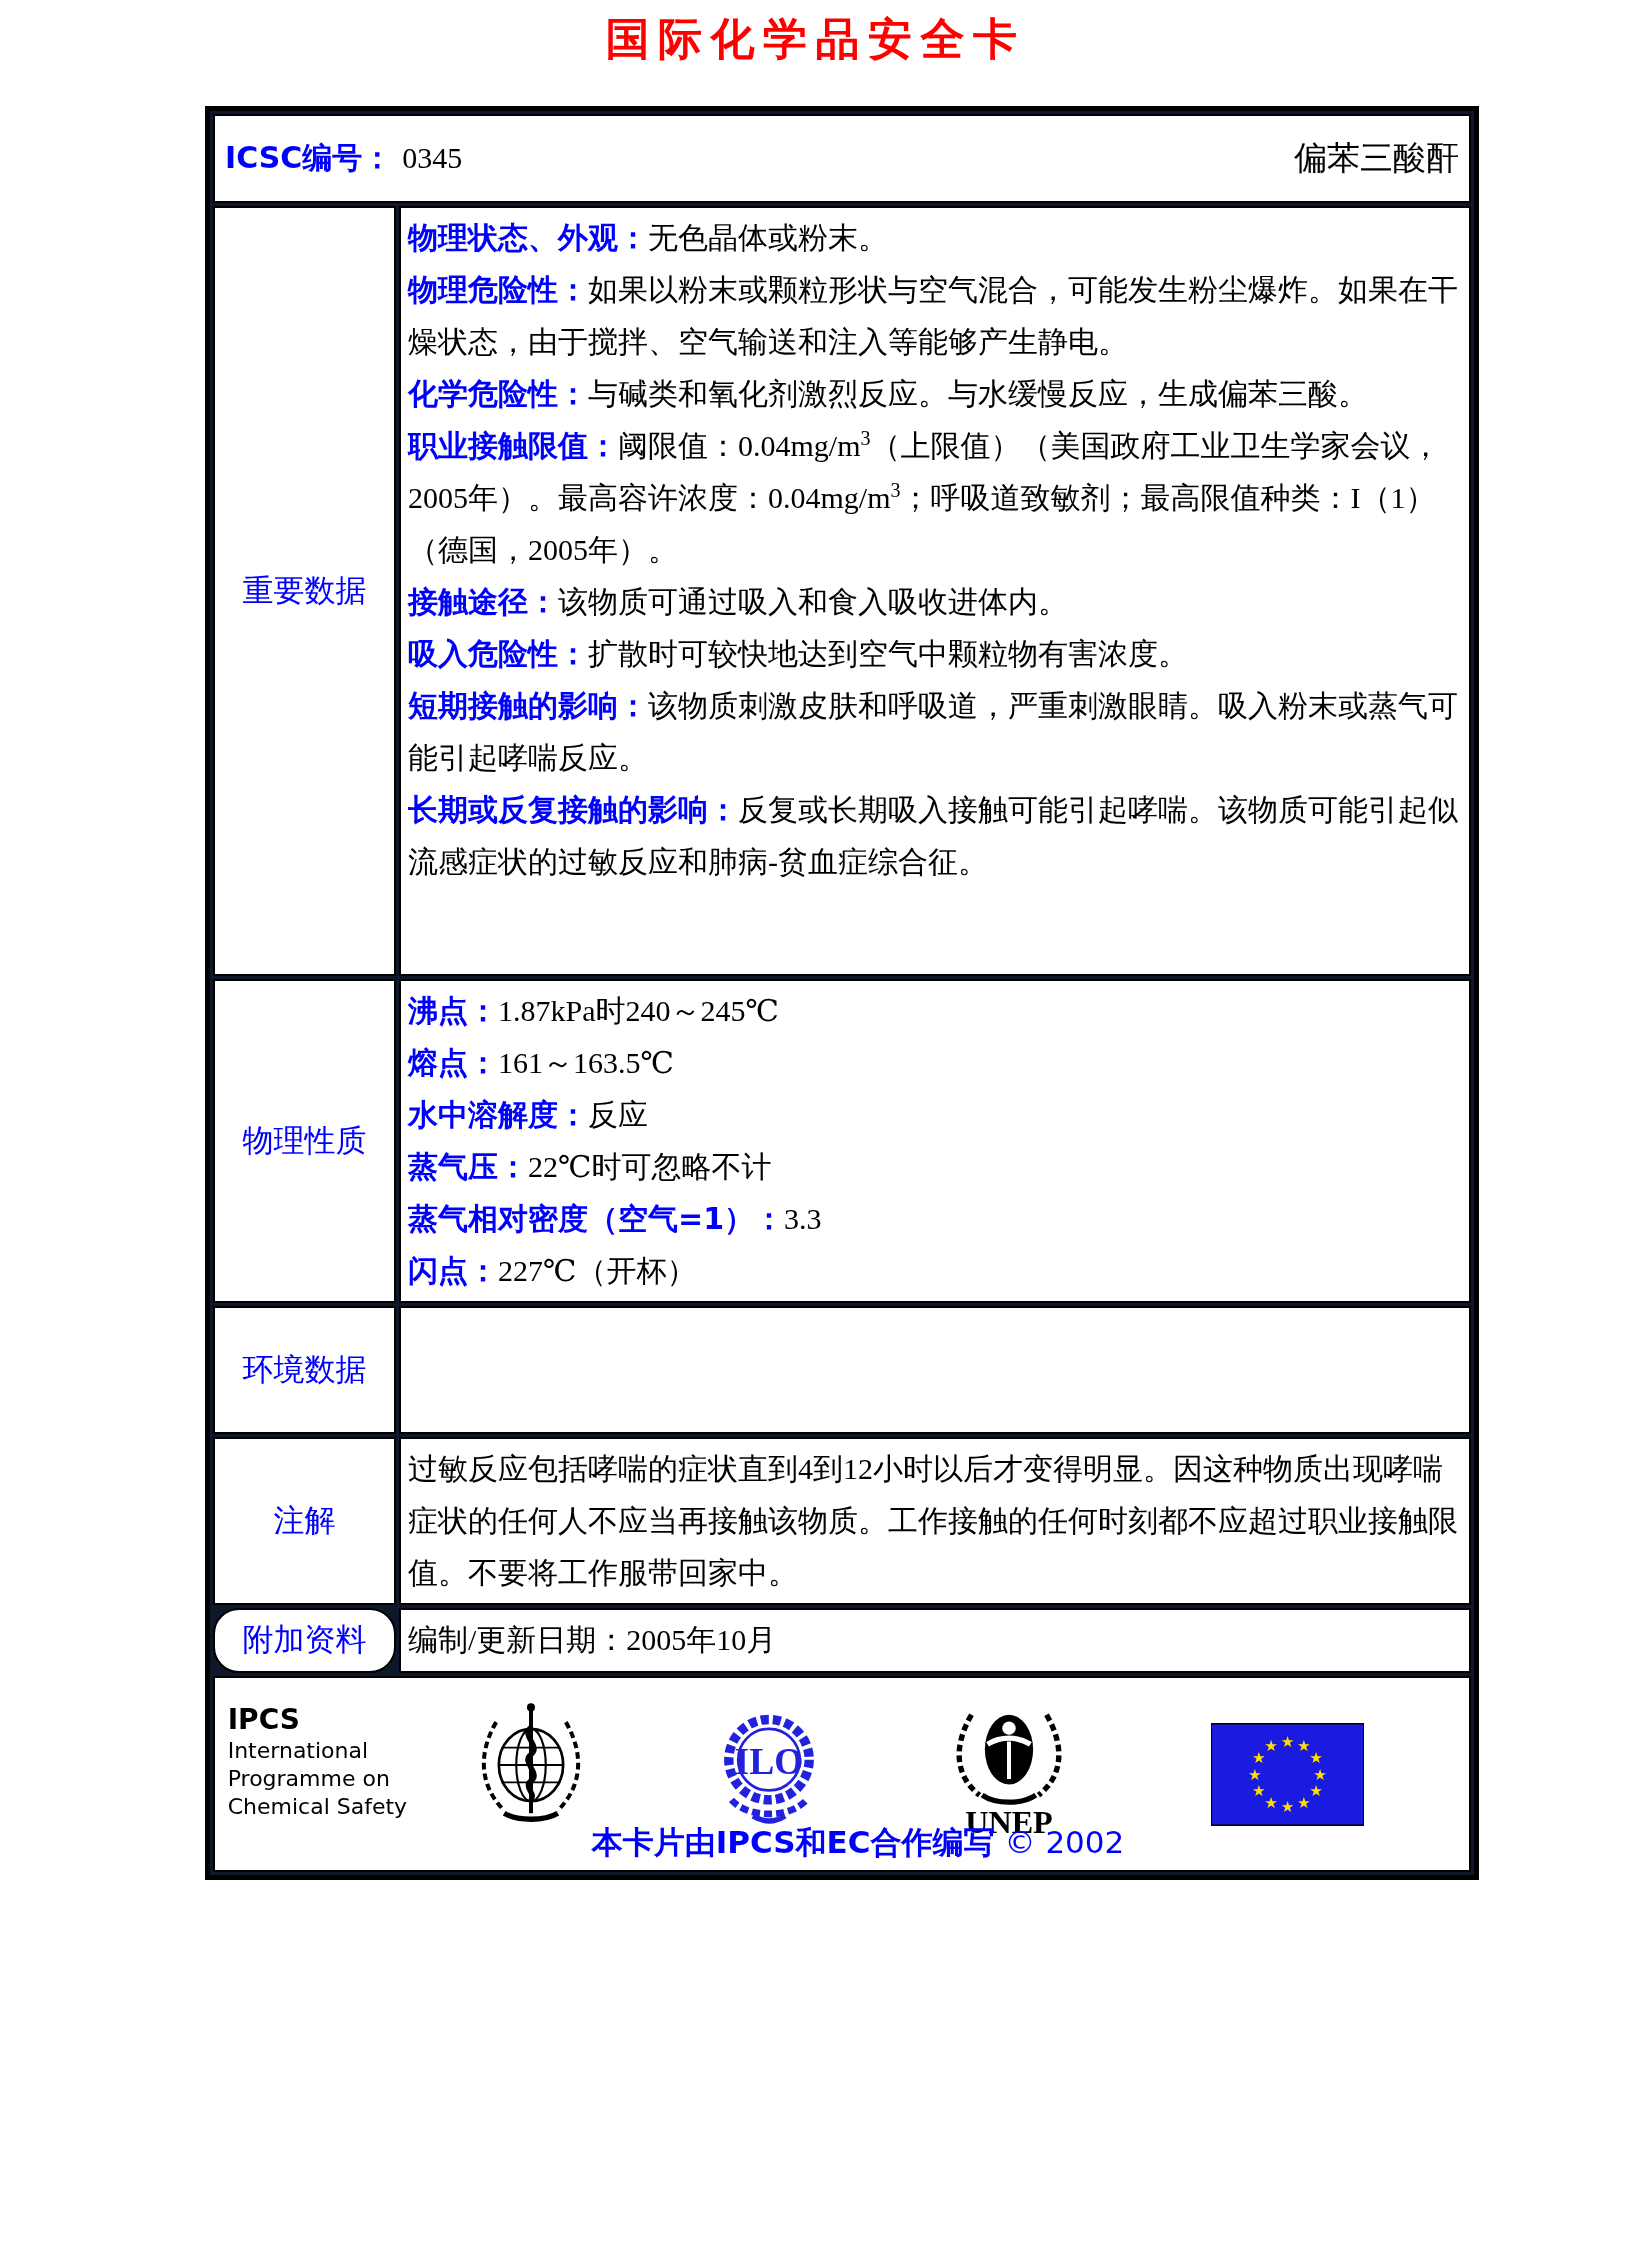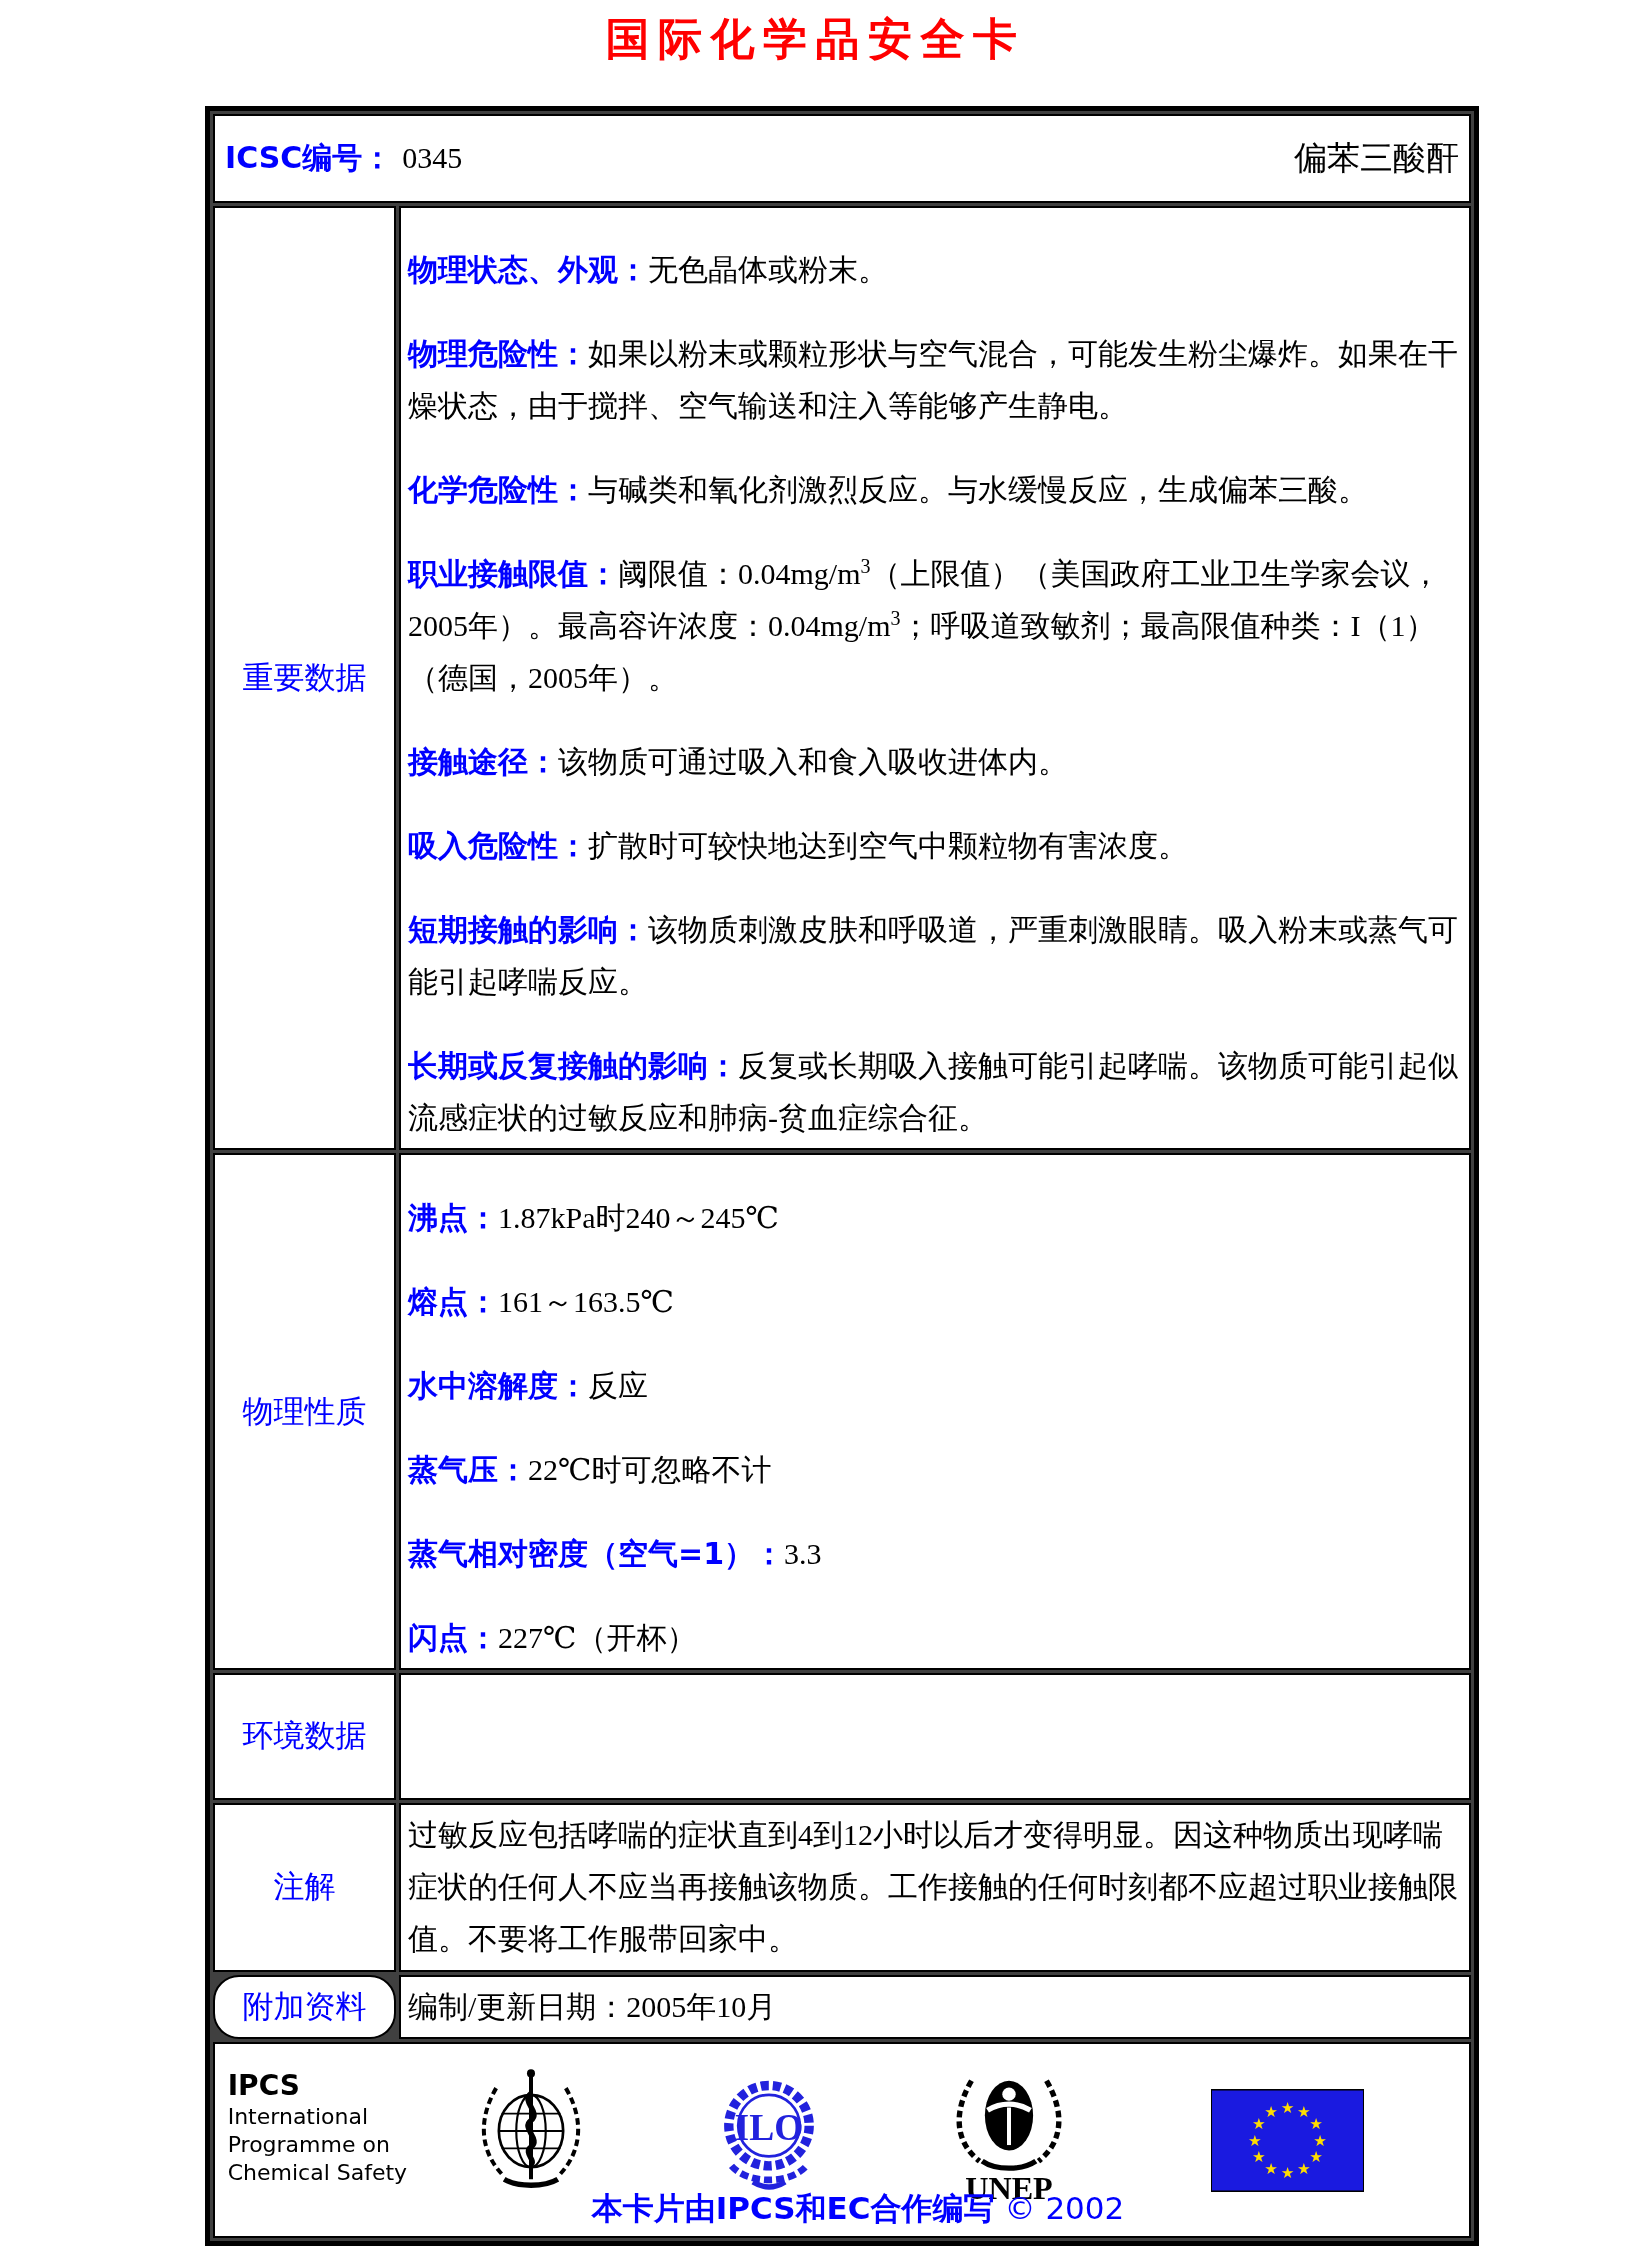--- a/index.html
+++ b/index.html
@@ -2,27 +2,27 @@
 <html style="font-size:11.3px"><head>
 <meta charset="utf-8">
 <style>
   html,body{margin:0;padding:0;background:#ffffff;}
   body{width:1631px;height:2261px;position:relative;overflow:hidden;
        font-family:"Liberation Serif","DejaVu Serif",serif;color:#000;}
   .page-title{position:absolute;top:10px;left:0;width:1631px;text-align:center;
        color:#ff0000;font-size:44px;font-weight:bold;letter-spacing:8.5px;
        font-family:"DejaVu Sans","Liberation Sans",sans-serif;}
   table.card{position:absolute;left:205px;top:106px;width:1274px;
-       border:5px solid #000;border-spacing:3.5px;border-collapse:separate;background:#404040;}
+       border:5px solid #000;border-spacing:3.5px;border-collapse:separate;background:#0f172a;}
   td{border:2.1px solid #000;vertical-align:middle;background:#fff;}
   td.rowlabel{width:177px;text-align:center;color:#0000ff;font-size:31px;
        font-family:"DejaVu Sans","Liberation Sans",sans-serif;}
   td.content{padding:4.2px 7px;font-size:30px;line-height:52px;vertical-align:top;}
   td.content.vmid{vertical-align:middle;}
-  .fieldline{display:block;margin-top:32px;}
+  .fieldline{display:block;}
   .blbl{color:#0000ff;font-weight:bold;font-family:"DejaVu Sans","Liberation Sans",sans-serif;}
   .btxt{color:#000;}
   sup{font-size:20px;line-height:0;}
   .hdr-cell{padding:7px 10px;font-size:30px;}
   .hdr-flex{display:flex;justify-content:space-between;align-items:center;min-height:71px;}
   .icsc-label{color:#0000ff;font-weight:bold;font-family:"DejaVu Sans","Liberation Sans",sans-serif;}
   .icsc-num{color:#000;margin-left:10px;}
   .chem-name{color:#000;font-size:33px;}
   .logos-cell{position:relative;height:192px;padding:0;}
   .ipcs-block{position:absolute;left:12.7px;top:25.5px;

